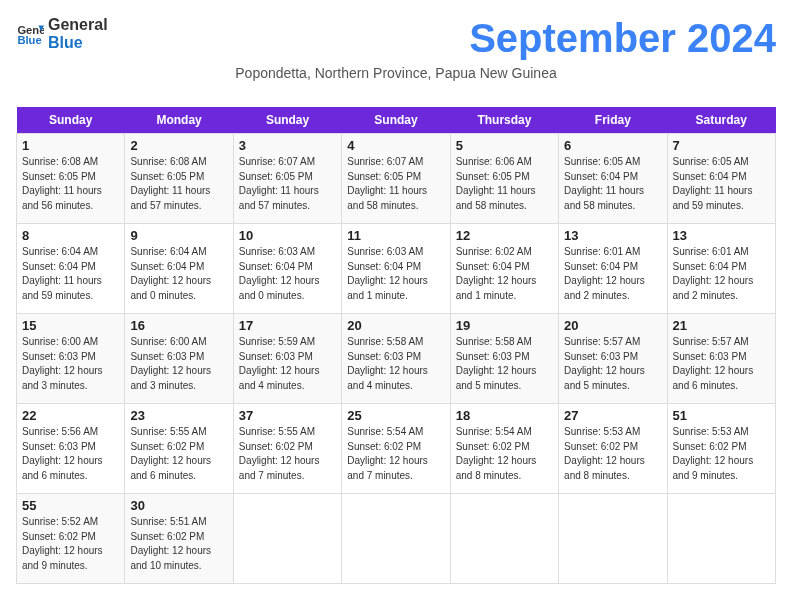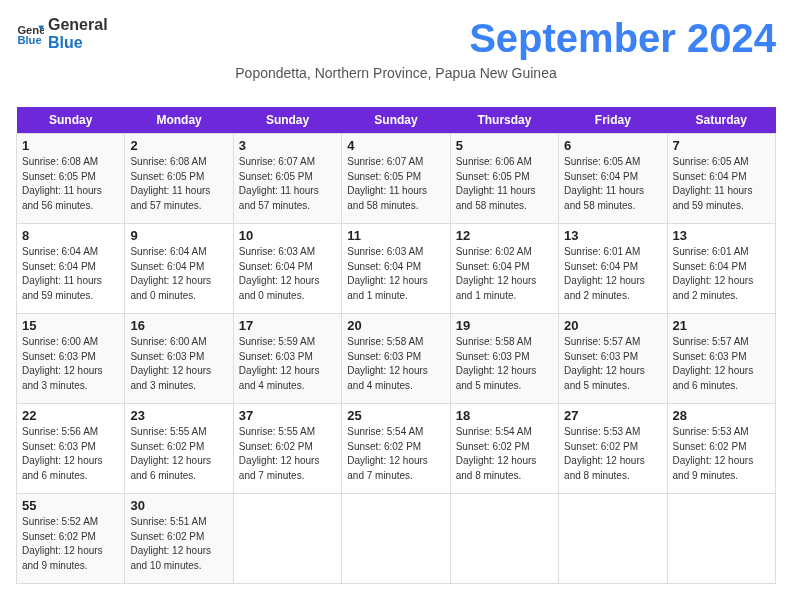--- a/index.html
+++ b/index.html
@@ -332,21 +332,21 @@
       </td>
         <td>
         <span class="day-num">27</span>
         <div class="day-info">
           Sunrise: 5:53 AM<br>
           Sunset: 6:02 PM<br>
           Daylight: 12 hours and 8 minutes.
         </div>
       </td>
         <td>
-        <span class="day-num">28</span>
+        <span class="day-num">51</span>
         <div class="day-info">
           Sunrise: 5:53 AM<br>
           Sunset: 6:02 PM<br>
           Daylight: 12 hours and 9 minutes.
         </div>
       </td>
       </tr>
       <tr>
         <td>
         <span class="day-num">55</span>

